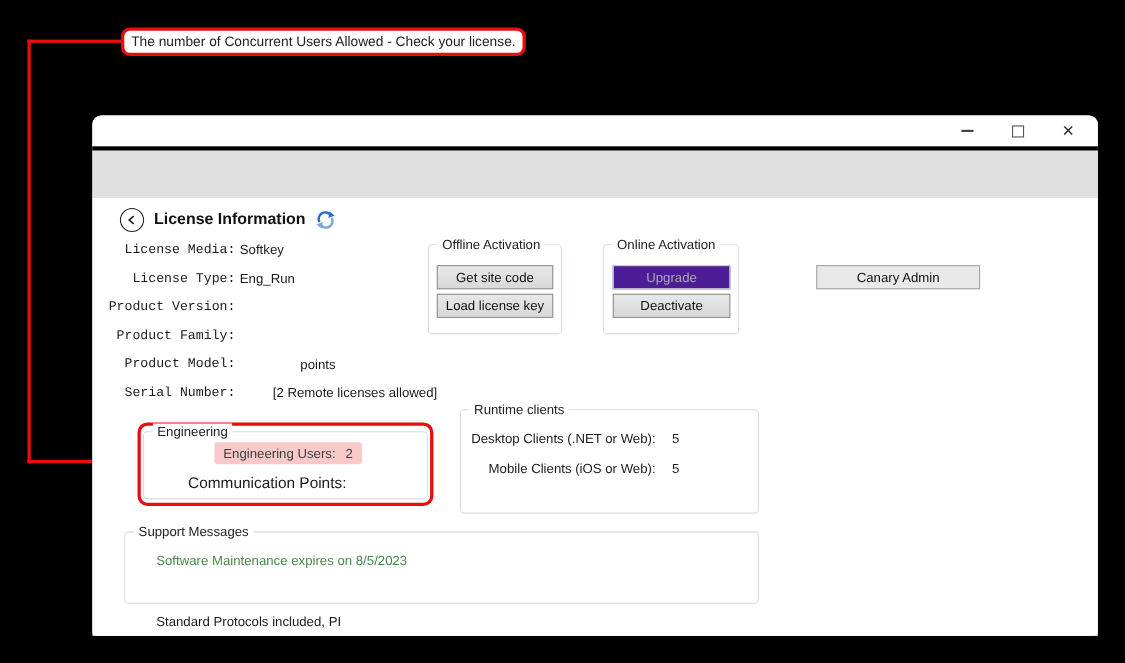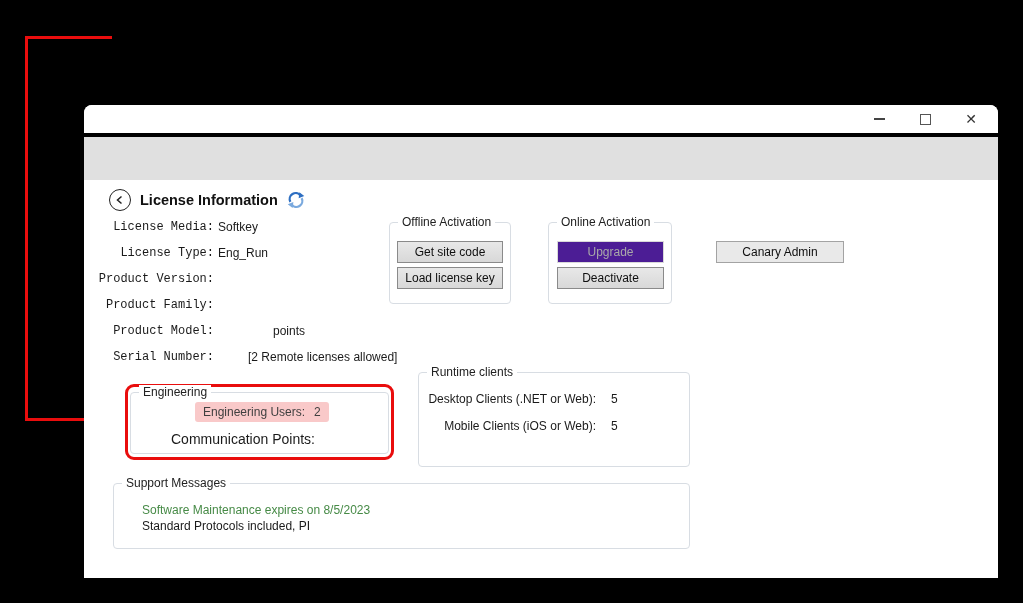--- a/index.html
+++ b/index.html
@@ -67,31 +67,34 @@
   .eng-comm { position:absolute; left:43px; top:44px; font-size:14px; color:#1a1a1a; white-space:nowrap; }
 
   
   .rt-row { position:absolute; font-size:12px; color:#1a1a1a; height:15px; }
   .rt-label { position:absolute; left:0; width:177px; text-align:right; white-space:nowrap; }
   .rt-value { position:absolute; left:192px; }
 
   
   .sm-line { position:absolute; left:28px; font-size:12px; white-space:nowrap;text-align:center; }
   .sm-green { color:#468a46; }
-  .sm-dark  { color:#1a1a1a; }
+  .sm-dark  { color:#1a1a1a;margin-top:39px; }
 </style>
 </head>
 <body>
 
 <div class="stage">
 
   <div class="conn conn-v"></div>
   <div class="conn conn-h-t"></div>
   <div class="conn conn-h-b"></div>
 
+  <div class="tooltip">
+    <span>The number of Concurrent Users Allowed - Check your license.</span>
+  </div>
 
   <div class="window">
 
     <div class="titlebar">
       <div class="win-controls">
         <div class="win-btn">
           <span class="glyph-min"></span>
         </div>
         <div class="win-btn">
           <span class="glyph-max"></span>
@@ -154,21 +157,21 @@
         <div class="btn" style="left:7px; top:18px; width:106px">Get site code</div>
         <div class="btn" style="left:7px; top:44px; width:106px">Load license key</div>
       </div>
 
       <div class="groupbox" style="left:464px; top:42px; width:124px; height:82px">
         <span class="gb-title">Online Activation</span>
         <div class="btn disabled" style="left:8px; top:18px; width:107px">Upgrade</div>
         <div class="btn" style="left:8px; top:44px; width:107px">Deactivate</div>
       </div>
 
-      <div class="btn light" style="left:632px; top:61px; width:128px">Canary Admin</div>
+      <div class="btn light" style="left:658px; top:61px; width:149px">Canary Admin</div>
 
       <div class="eng-red">
         <div class="eng-group">
           <span class="gb-title">Engineering</span>
         </div>
         <div class="eng-chip">
           <span>Engineering Users:</span>
           <span>2</span>
         </div>
         <span class="eng-comm">Communication Points:</span>

